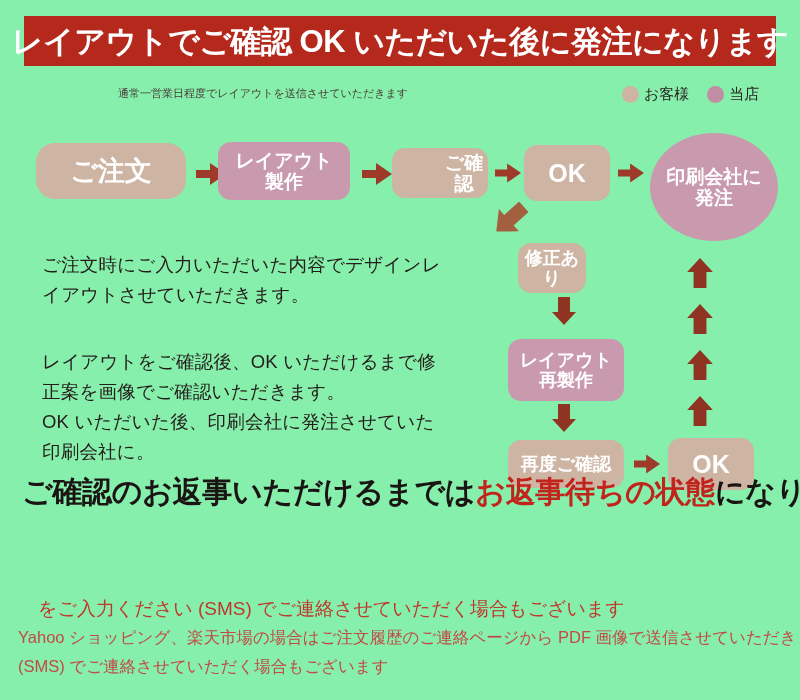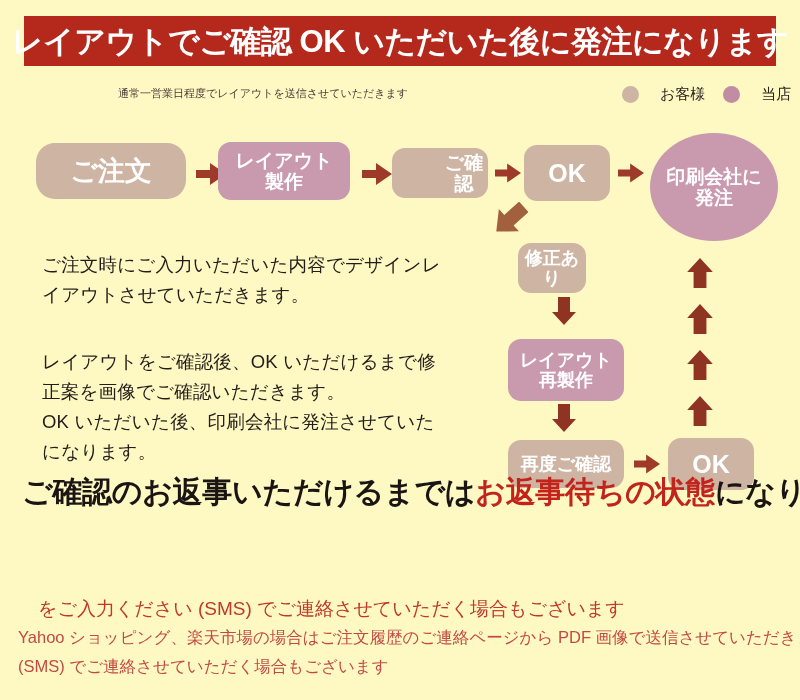--- a/index.html
+++ b/index.html
@@ -4,21 +4,21 @@
 <style>
   html, body {
     margin: 0;
     padding: 0;
     background: #ffffff;
   }
   #page {
     position: relative;
     width: 800px;
     height: 700px;
-    background: #fef9c3;
+    background: #86efac;
     font-family: "Liberation Sans", "DejaVu Sans", sans-serif;
     overflow: hidden;
   }
 
   
   .banner {
     position: absolute;
     left: 24px;
     top: 16px;
     width: 752px;
@@ -51,21 +51,21 @@
     top: 85px;
     left: 622px;
     display: flex;
     align-items: center;
     gap: 8px;
     white-space: nowrap;
   }
   .legend-group {
     display: flex;
     align-items: center;
-    gap: 21px;
+    gap: 5px;
     margin-right: 10px;
   }
   .legend-dot {
     width: 17px;
     height: 17px;
     border-radius: 50%;
     display: inline-block;
   }
   .dot-customer { background: #cdb4a3; }
   .dot-store    { background: #c08da3; }
@@ -247,21 +247,21 @@
 
   <div class="para" style="left:42px; top:250px; width:470px;">
     <div>ご注文時にご入力いただいた内容でデザインレ</div>
     <div>イアウトさせていただきます。</div>
   </div>
 
   <div class="para" style="left:42px; top:347px; width:470px;">
     <div>レイアウトをご確認後、OK いただけるまで修</div>
     <div>正案を画像でご確認いただきます。</div>
     <div>OK いただいた後、印刷会社に発注させていた</div>
-    <div>になります。</div>
+    <div>印刷会社に。</div>
   </div>
 
   <div class="emph-line">
     <span>ご確認のお返事いただけるまでは</span><span class="emph-red">お返事待ちの状態</span><span>になります</span>
   </div>
 
   <div class="note-red" style="left:38px; top:594px;">をご入力ください (SMS) でご連絡させていただく場合もございます</div>
 
   <div class="note-pink" style="left:18px; top:624px;">Yahoo ショッピング、楽天市場の場合はご注文履歴のご連絡ページから PDF 画像で送信させていただきます</div>
   <div class="note-pink" style="left:18px; top:653px;">(SMS) でご連絡させていただく場合もございます</div>

